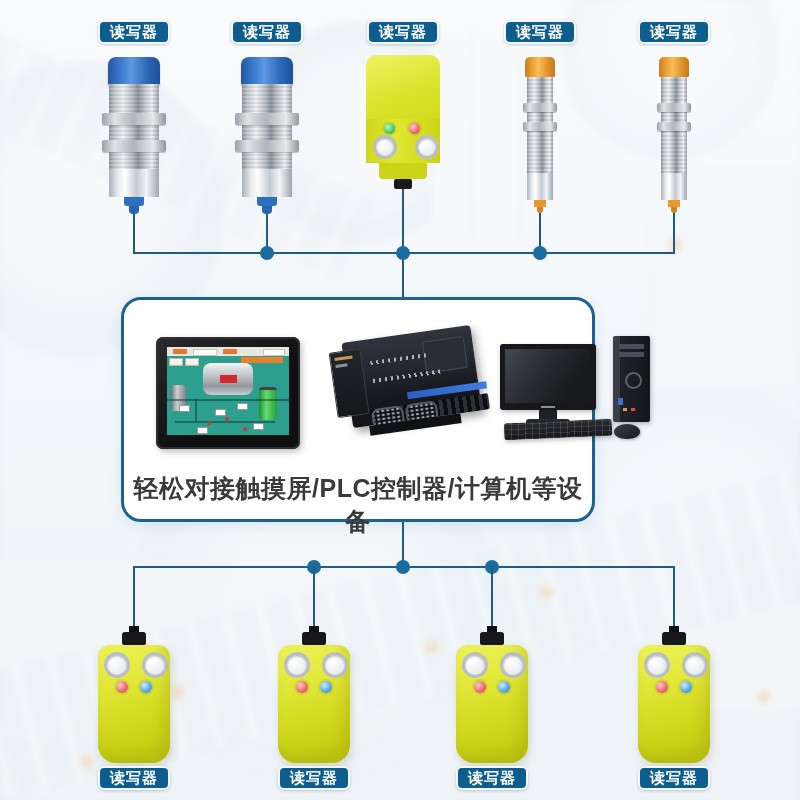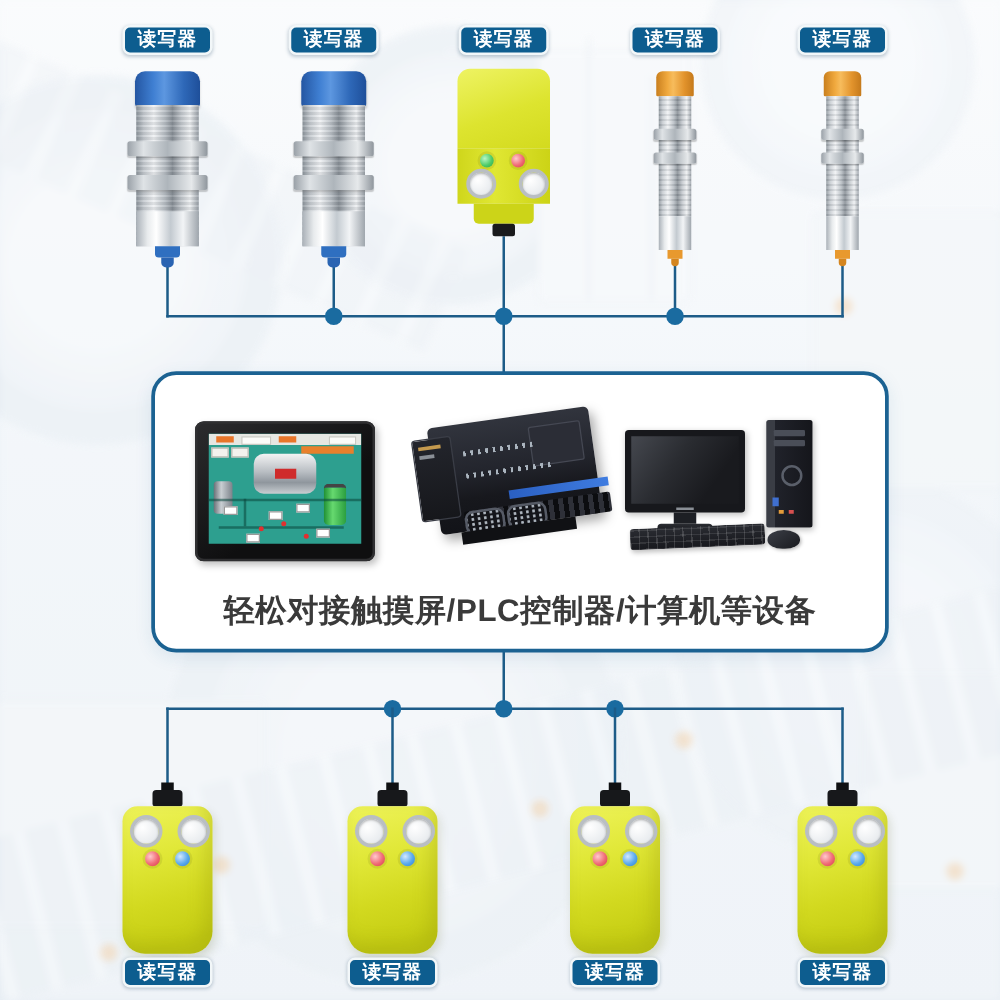--- a/index.html
+++ b/index.html
@@ -64,21 +64,21 @@
   .capC{position:absolute;left:2px;top:0;width:30px;height:20px;border-radius:5px 5px 1px 1px;
         background:linear-gradient(90deg,#c97f1e,#f0a93e 30%,#f7bc5c 45%,#e2932c 75%,#c57a1c);}
   .bodyC{position:absolute;left:4px;top:20px;width:26px;height:96px;}
   .nutC{left:0;width:34px;height:9px;}
   .chromeC{position:absolute;left:4px;top:116px;width:26px;height:27px;
         background:linear-gradient(90deg,#aab1b8,#e8ebed 18%,#ffffff 32%,#c3cad0 55%,#f2f4f6 75%,#9fa6ad);}
   .tipC1{position:absolute;left:11px;top:143px;width:12px;height:7px;background:#e8992e;}
   .tipC2{position:absolute;left:14px;top:150px;width:6px;height:6px;background:#d4851f;border-radius:0 0 3px 3px;}
 
   
-  .hub{position:absolute;left:121px;top:297px;width:590px;height:225px;box-sizing:border-box;
+  .hub{position:absolute;left:121px;top:297px;width:474px;height:225px;box-sizing:border-box;
        background:#fff;border:3px solid #1b6292;border-radius:20px;
        box-shadow:0 4px 14px rgba(27,98,146,.10);}
   .caption{position:absolute;left:0;top:172px;width:100%;text-align:center;font-size:25px;
        font-weight:bold;color:#3a3a3a;letter-spacing:.5px;}
 
   
   .hmi{position:absolute;left:32px;top:37px;width:144px;height:112px;border-radius:7px;
        background:linear-gradient(145deg,#2c2c2e,#0f0f10 60%);box-shadow:inset 0 0 0 2px #2f2f31,2px 3px 6px rgba(0,0,0,.25);}
   .hmi-screen{position:absolute;left:11px;top:10px;width:122px;height:88px;background:#2d9f8f;overflow:hidden;}
   .g{position:absolute;}

